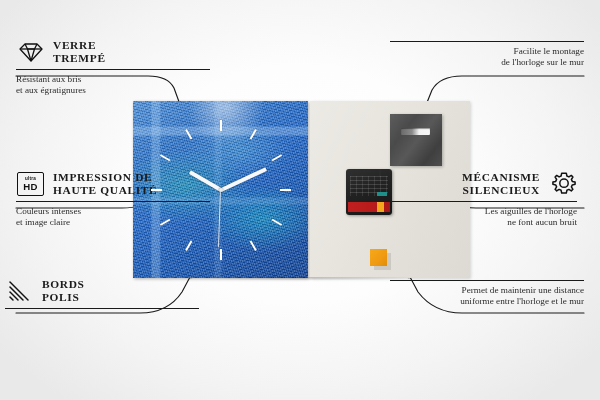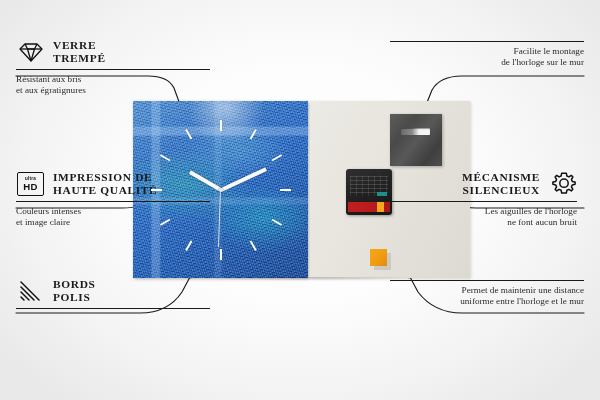--- a/index.html
+++ b/index.html
@@ -434,21 +434,21 @@
         </span>
       </span>
       <span class="feat-title">IMPRESSION DE
 HAUTE QUALITÉ</span>
     </div>
     <div class="feat-rule"></div>
     <div class="feat-desc">Couleurs intenses
 et image claire</div>
   </div>
 
-  <div class="feature feature-left" style="left:16px; top:277px;">
+  <div class="feature feature-left" style="left:5px; top:277px;">
     <div class="feat-head">
       <span class="feat-icon">
         <svg width="26" height="22" viewBox="0 0 26 22">
           <g stroke="#111" stroke-width="1.5" stroke-linecap="round">
             <line x1="3" y1="2" x2="21" y2="20"></line>
             <line x1="3" y1="7" x2="16" y2="20"></line>
             <line x1="3" y1="12" x2="11" y2="20"></line>
             <line x1="3" y1="17" x2="6" y2="20"></line>
           </g>
         </svg>

